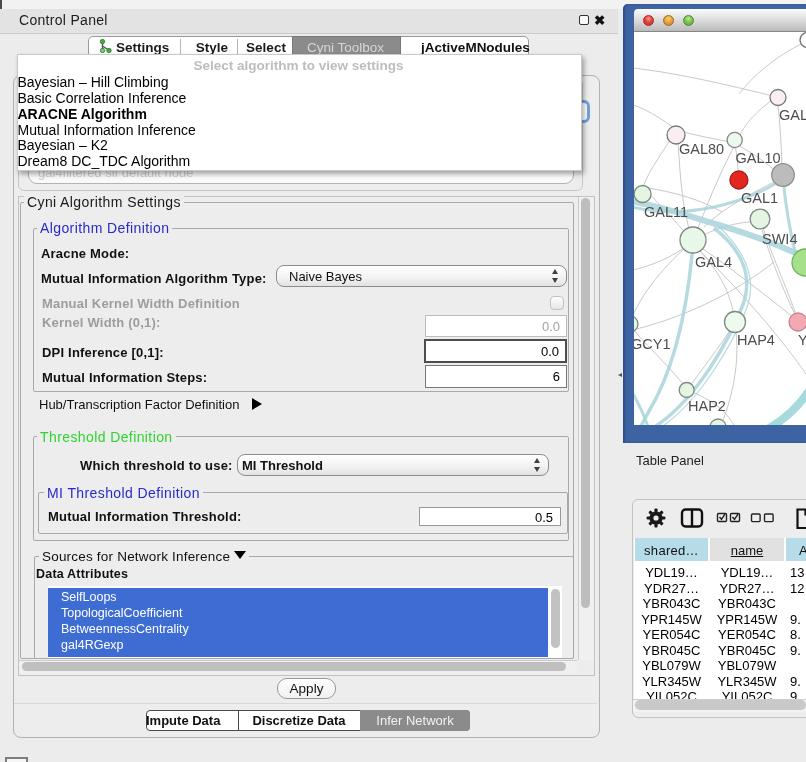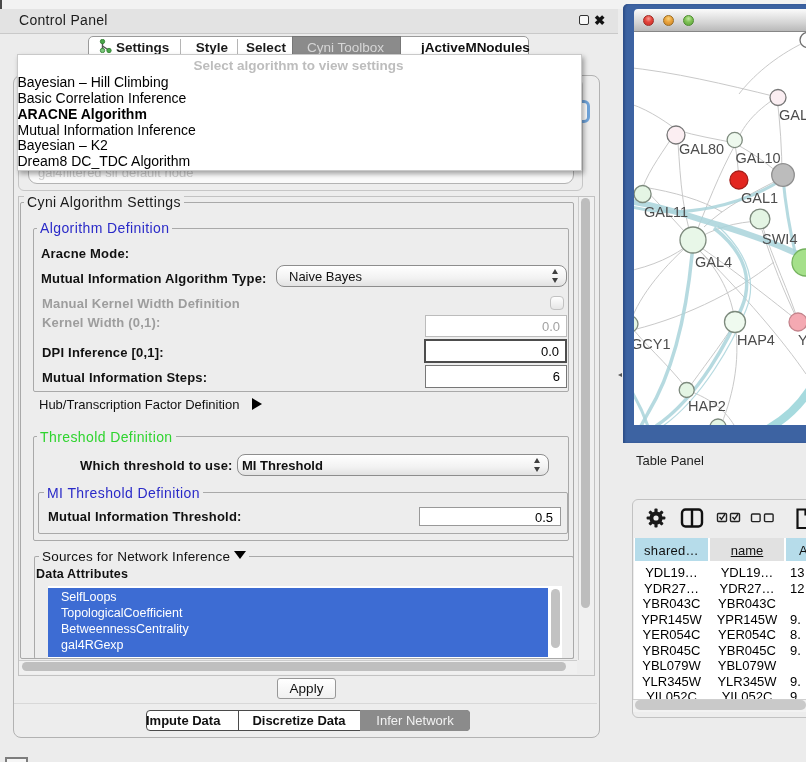--- a/index.html
+++ b/index.html
@@ -101,21 +101,21 @@
 
   <div class="grp" style="left:34px;top:556px;width:538px;height:102px;border-bottom:none;"></div>
   <div class="gtit" style="left:39px;top:549px;font-size:13.5px;letter-spacing:0.2px;color:#111;">Sources for Network Inference <span style="display:inline-block;width:0;height:0;border-top:8px solid #000;border-left:6.5px solid transparent;border-right:6.5px solid transparent;vertical-align:2px;"></span></div>
   <div class="lbl abs" style="left:36px;top:567px;font-size:12.5px;">Data Attributes</div>
 
   <div class="abs" style="left:48px;top:586px;width:514px;height:72px;background:#fff;"></div>
   <div class="abs" style="left:48px;top:588px;width:500px;height:69px;background:#3d6cd3;"></div>
   <div class="abs" style="left:61px;top:590px;font-size:12.5px;line-height:15.9px;color:#fff;">SelfLoops<br>TopologicalCoefficient<br>BetweennessCentrality<br>gal4RGexp</div>
   <div class="abs" style="left:551px;top:589px;width:9px;height:59px;background:#c2c2c2;border-radius:5px;"></div>
 
-  <div class="abs" style="left:277px;top:678px;width:57px;height:19px;background:linear-gradient(#ffffff,#f0f0f0);border:1px solid #979797;border-radius:3px;text-align:center;line-height:19px;font-size:13.5px;color:#111;">Apply</div>
+  <div class="abs" style="left:277px;top:678px;width:57px;height:19px;background:linear-gradient(#ffffff,#f0f0f0);border:1px solid #979797;border-radius:10px;text-align:center;line-height:19px;font-size:13.5px;color:#111;">Apply</div>
   <div class="abs" style="left:14px;top:703px;width:583px;height:1px;background:#d8d8d8;"></div>
 
   <div class="abs" style="left:146px;top:710px;width:322px;height:19px;background:#fff;border:1px solid #4a4a4a;border-radius:4px;"></div>
   <div class="abs" style="left:146px;top:713px;width:92px;text-align:left;font-size:13px;font-weight:bold;color:#111;">Impute Data</div>
   <div class="abs" style="left:238px;top:710px;width:1px;height:21px;background:#4a4a4a;"></div>
   <div class="abs" style="left:238px;top:713px;width:122px;text-align:center;font-size:13px;font-weight:bold;color:#111;">Discretize Data</div>
   <div class="abs" style="left:360px;top:710px;width:110px;height:21px;background:#8b8b8b;border-radius:0 4px 4px 0;"></div>
   <div class="abs" style="left:360px;top:713px;width:110px;text-align:center;font-size:13px;color:#f2f2f2;">Infer Network</div>
 
   <div class="abs" style="left:17px;top:54px;width:563px;height:115px;background:#fff;border:1px solid #c9c9c9;box-shadow:2px 3px 5px rgba(0,0,0,0.35);"></div>

